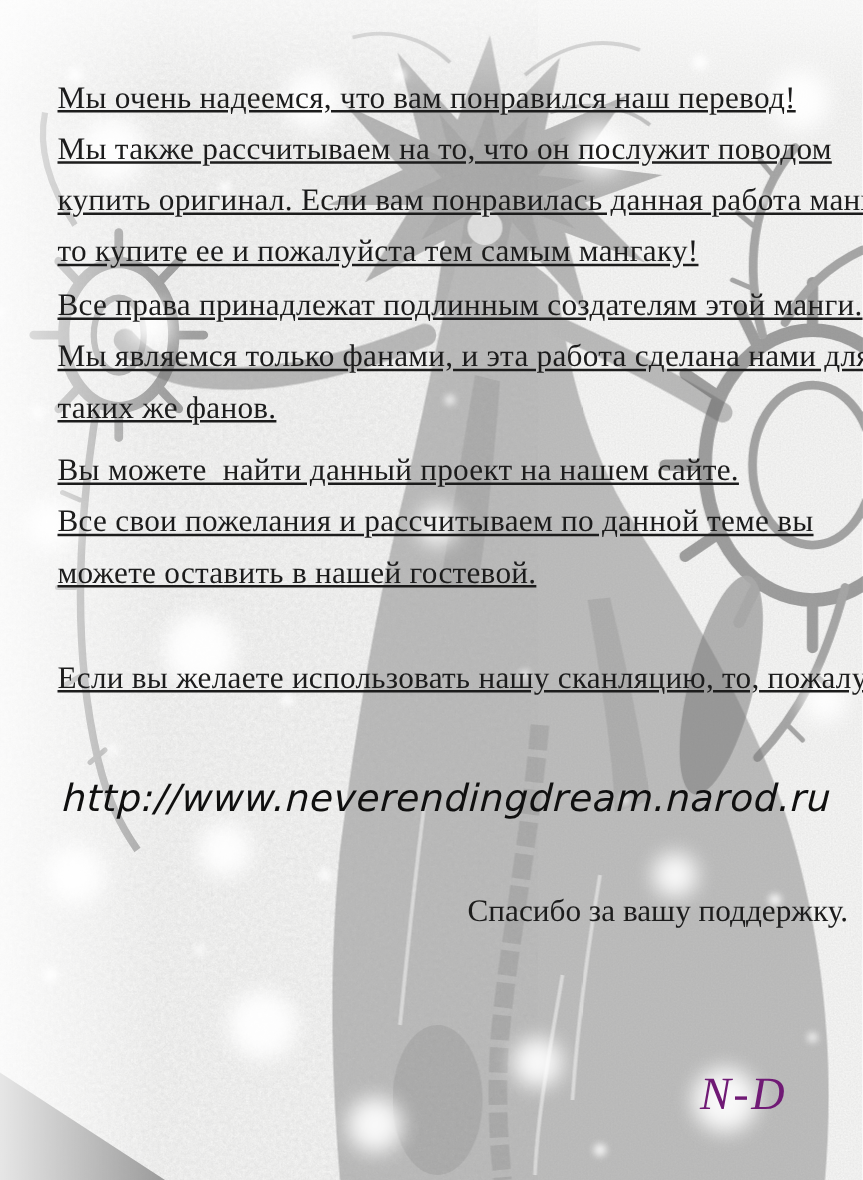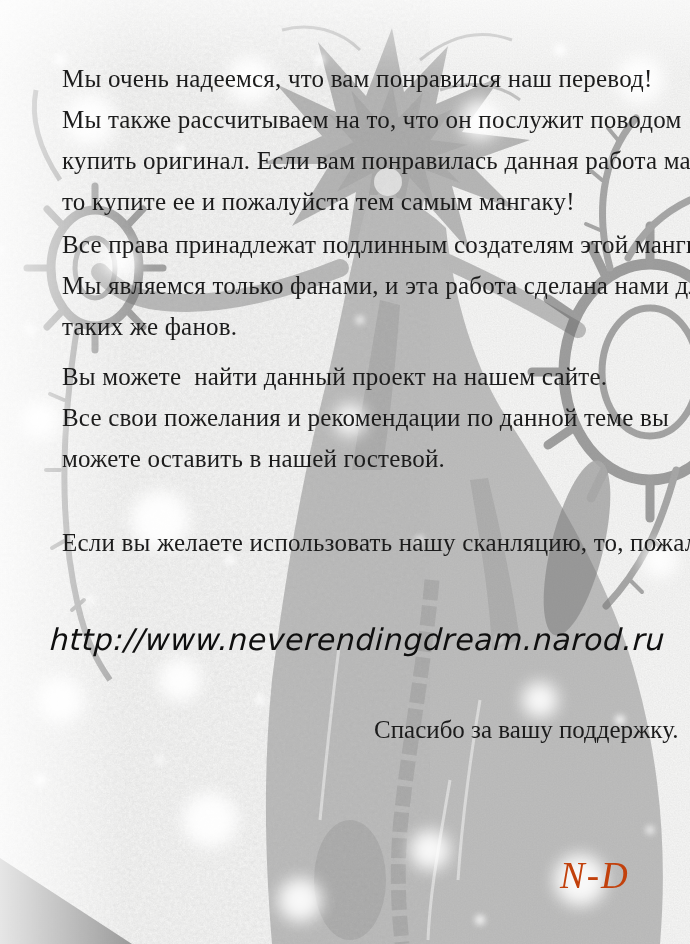--- a/index.html
+++ b/index.html
@@ -6,21 +6,21 @@
   .page{
     position:relative;
     width:690px;height:944px;
     overflow:hidden;
     background:#f6f6f5;
     font-family:"Liberation Serif","DejaVu Serif",serif;
     color:#1c1c1c;
   }
   .art{position:absolute;inset:0;width:690px;height:944px;}
   .textlayer{position:absolute;inset:0;}
-  .para{position:absolute;left:62px;width:615px;}
+  .para{position:absolute;left:46px;width:615px;text-decoration:underline;}
   .line{
     display:block;
     font-size:25px;
     line-height:41px;
     white-space:pre;
     letter-spacing:0.2px;
   }
   .para-1{top:58px;}
   .para-2{top:224px;}
   .para-3{top:356px;}
@@ -36,21 +36,21 @@
     white-space:pre;
   }
   .thanks{
     position:absolute;left:374px;top:712px;
     font-size:25px;line-height:36px;white-space:pre;
   }
   .signature{
     position:absolute;left:560px;top:854px;
     font-style:italic;
     font-size:37px;
-    color:#c2410c;
+    color:#701a75;
     letter-spacing:2px;
     white-space:pre;
   }
 </style>
 </head>
 <body>
 
 <div class="page">
 
   <svg class="art" viewBox="0 0 690 944" xmlns="http://www.w3.org/2000/svg" aria-hidden="true">
@@ -237,21 +237,21 @@
     </div>
 
     <div class="para para-2">
       <span class="line">Все права принадлежат подлинным создателям этой манги.</span>
       <span class="line">Мы являемся только фанами, и эта работа сделана нами для</span>
       <span class="line">таких же фанов.</span>
     </div>
 
     <div class="para para-3">
       <span class="line">Вы можете  найти данный проект на нашем сайте.</span>
-      <span class="line">Все свои пожелания и рекомендации по данной теме вы</span>
+      <span class="line">Все свои пожелания и рассчитываем по данной теме вы</span>
       <span class="line">можете оставить в нашей гостевой.</span>
     </div>
 
     <div class="para para-4">
       <span class="line">Если вы желаете использовать нашу сканляцию, то, пожалуйста,</span>
     </div>
 
     <div class="url">http://www.neverendingdream.narod.ru</div>
 
     <div class="thanks">Спасибо за вашу поддержку.</div>

